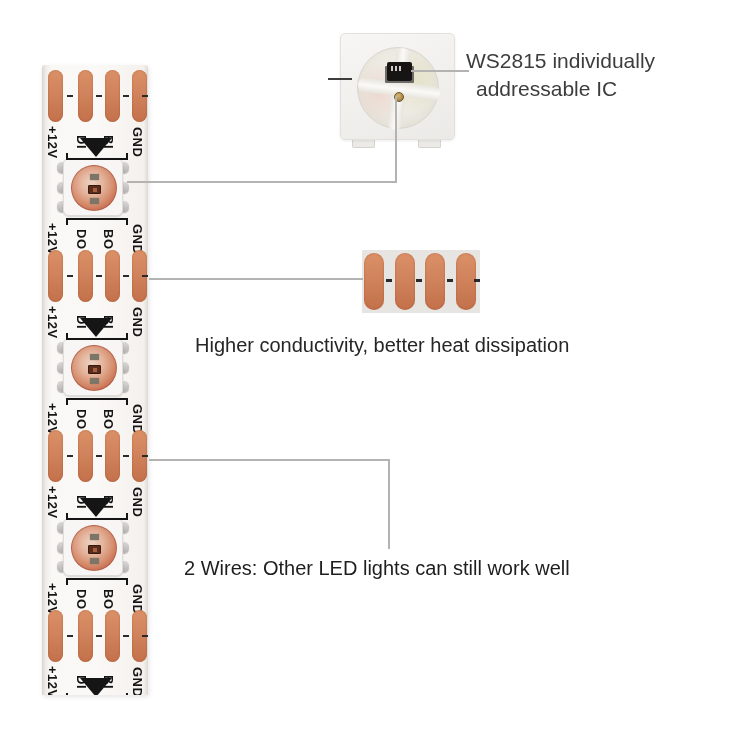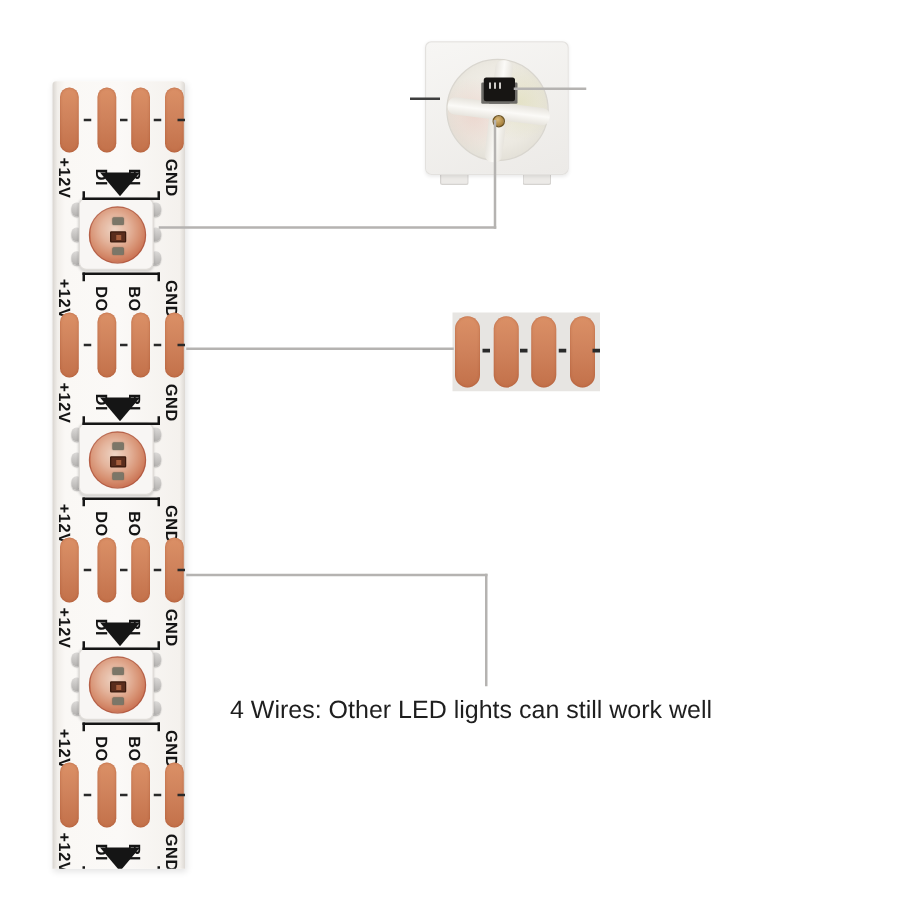--- a/index.html
+++ b/index.html
@@ -112,22 +112,27 @@
 <div id="canvas" style="--copper: #d0835c; --line: #b5b3b1; --darkline: #3e3e3e; --silk: #141414;">
 
   <div class="cline dark" style="left:328px;top:78px;width:24px;height:2px;"></div>
   <div class="cline" style="left:411px;top:70px;width:58px;height:2px;"></div>
   <div class="cline" style="left:395px;top:96px;width:2px;height:87px;z-index:7;"></div>
   <div class="cline" style="left:127px;top:181px;width:270px;height:2px;"></div>
   <div class="cline" style="left:149px;top:278px;width:214px;height:2px;"></div>
   <div class="cline" style="left:149px;top:459px;width:241px;height:2px;"></div>
   <div class="cline" style="left:388px;top:459px;width:2px;height:90px;"></div>
 
+  <div class="ann ann-ic">
+    <div class="l1">WS2815 individually</div>
+    <div class="l2">addressable IC</div>
+  </div>
+  <div class="ann ann-cond">Higher conductivity, better heat dissipation</div>
   <div class="ann ann-wires">
-    <div>4 Wires: Other LED lights can still work well</div>
+    <div>2 Wires: Other LED lights can still work well</div>
   </div>
 
   <div class="strip" id="strip">
       <div class="section" style="top: 5px;">
         <div class="pad" style="left: 6px;"></div>
         <div class="pad" style="left: 36px;"></div>
         <div class="pad" style="left: 63px;"></div>
         <div class="pad" style="left: 90px;"></div>
         <div class="cut-dash" style="left: 25px;"></div>
         <div class="cut-dash" style="left: 54px;"></div>

